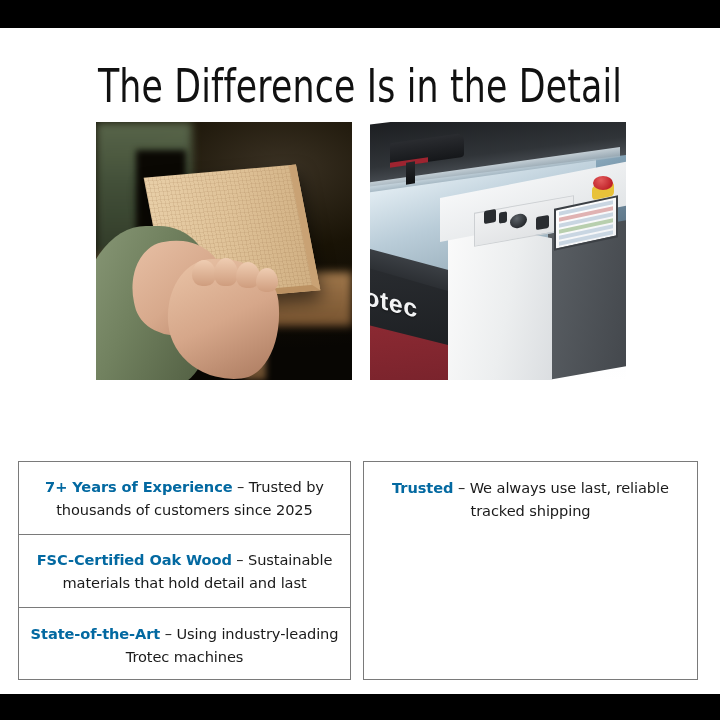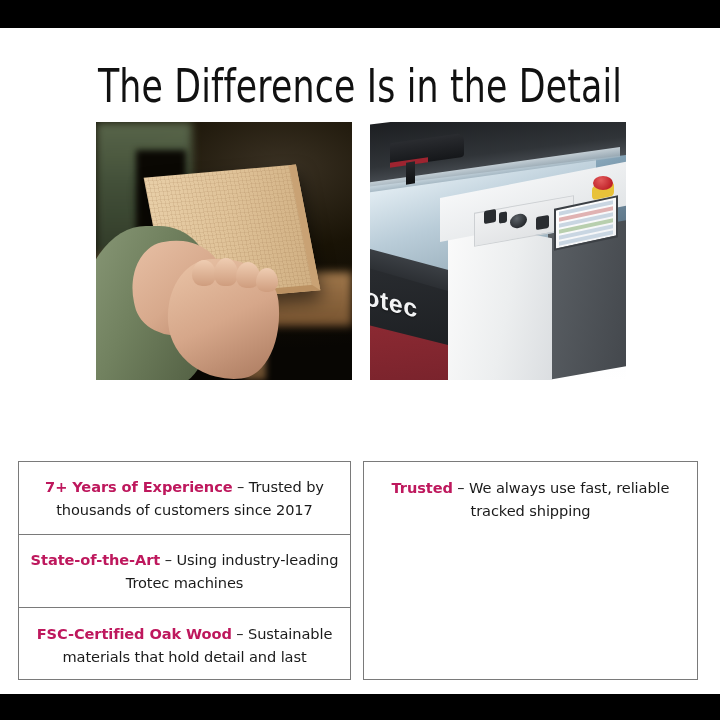--- a/index.html
+++ b/index.html
@@ -346,21 +346,21 @@
 
   .cell-text {
     font-family: "DejaVu Sans", sans-serif;
     font-size: 14.6px;
     line-height: 23px;
     color: #1a1a1a;
     letter-spacing: -0.1px;
   }
   .cell-text b {
     font-weight: 700;
-    color: #be185d;
+    color: #0369a1;
   }
 </style>
 </head>
 <body>
 
 <div class="bar bar-top"></div>
 <div class="bar bar-bottom"></div>
 
 <div class="slide">
 
@@ -417,36 +417,36 @@
       </div>
       <div class="lz-estop-base"></div>
       <div class="lz-estop"></div>
     </div>
 
   </div>
 
   <div class="table table-left">
     <div class="cell">
       <div class="cell-text">
-        <b>7+ Years of Experience</b><span> – </span><span>Trusted by thousands of customers since 2017</span>
+        <b>7+ Years of Experience</b><span> – </span><span>Trusted by thousands of customers since 2025</span>
+      </div>
+    </div>
+    <div class="cell">
+      <div class="cell-text">
+        <b>FSC-Certified Oak Wood</b><span> – </span><span>Sustainable materials that hold detail and last</span>
       </div>
     </div>
     <div class="cell">
       <div class="cell-text">
         <b>State-of-the-Art</b><span>  – </span><span>Using industry-leading Trotec machines</span>
       </div>
     </div>
-    <div class="cell">
-      <div class="cell-text">
-        <b>FSC-Certified Oak Wood</b><span> – </span><span>Sustainable materials that hold detail and last</span>
-      </div>
-    </div>
   </div>
 
   <div class="table table-right">
     <div class="cell">
       <div class="cell-text">
-        <b>Trusted</b><span> – </span><span>We always use fast, reliable tracked shipping</span>
+        <b>Trusted</b><span> – </span><span>We always use last, reliable tracked shipping</span>
       </div>
     </div>
   </div>
 
 </div>
 
 </body></html>

